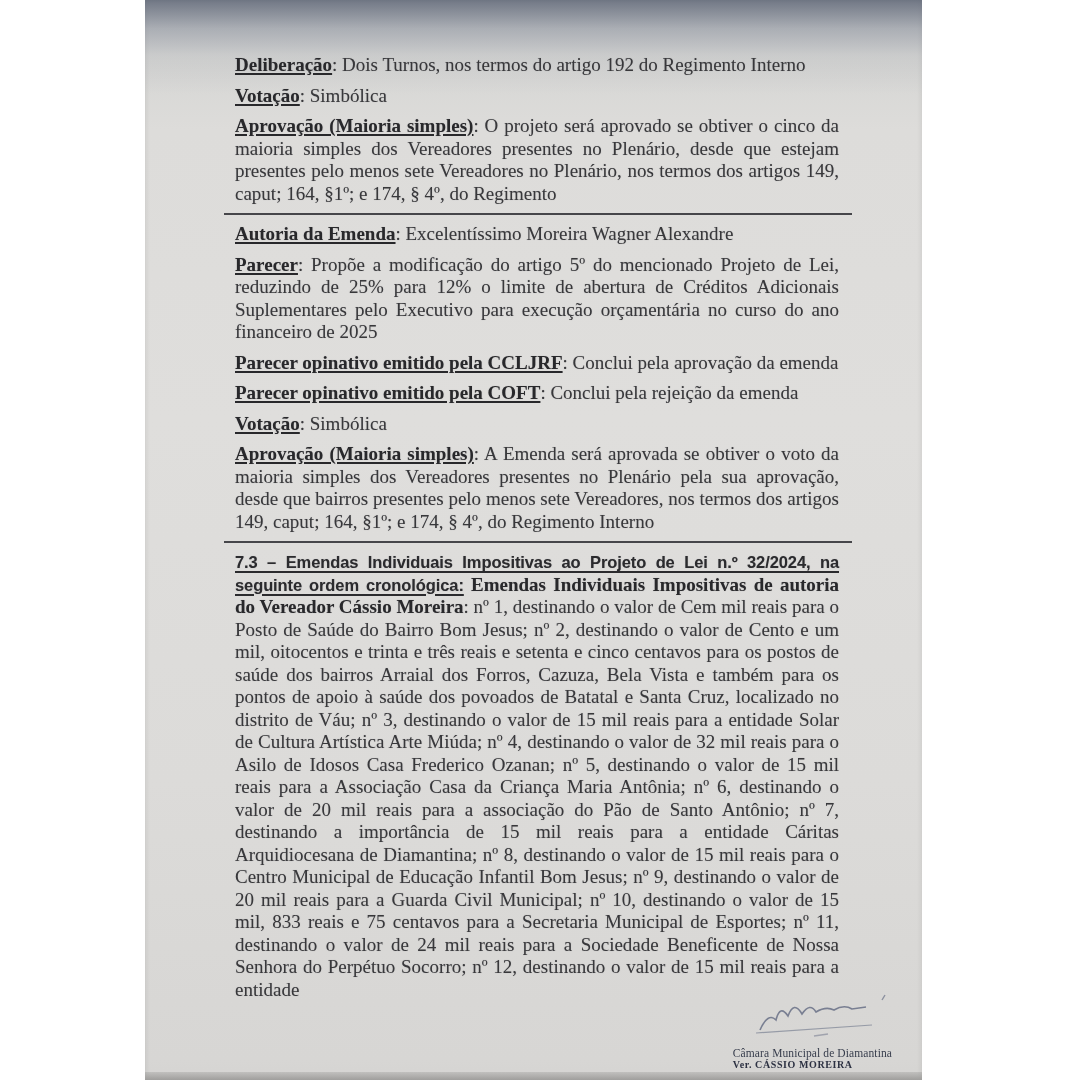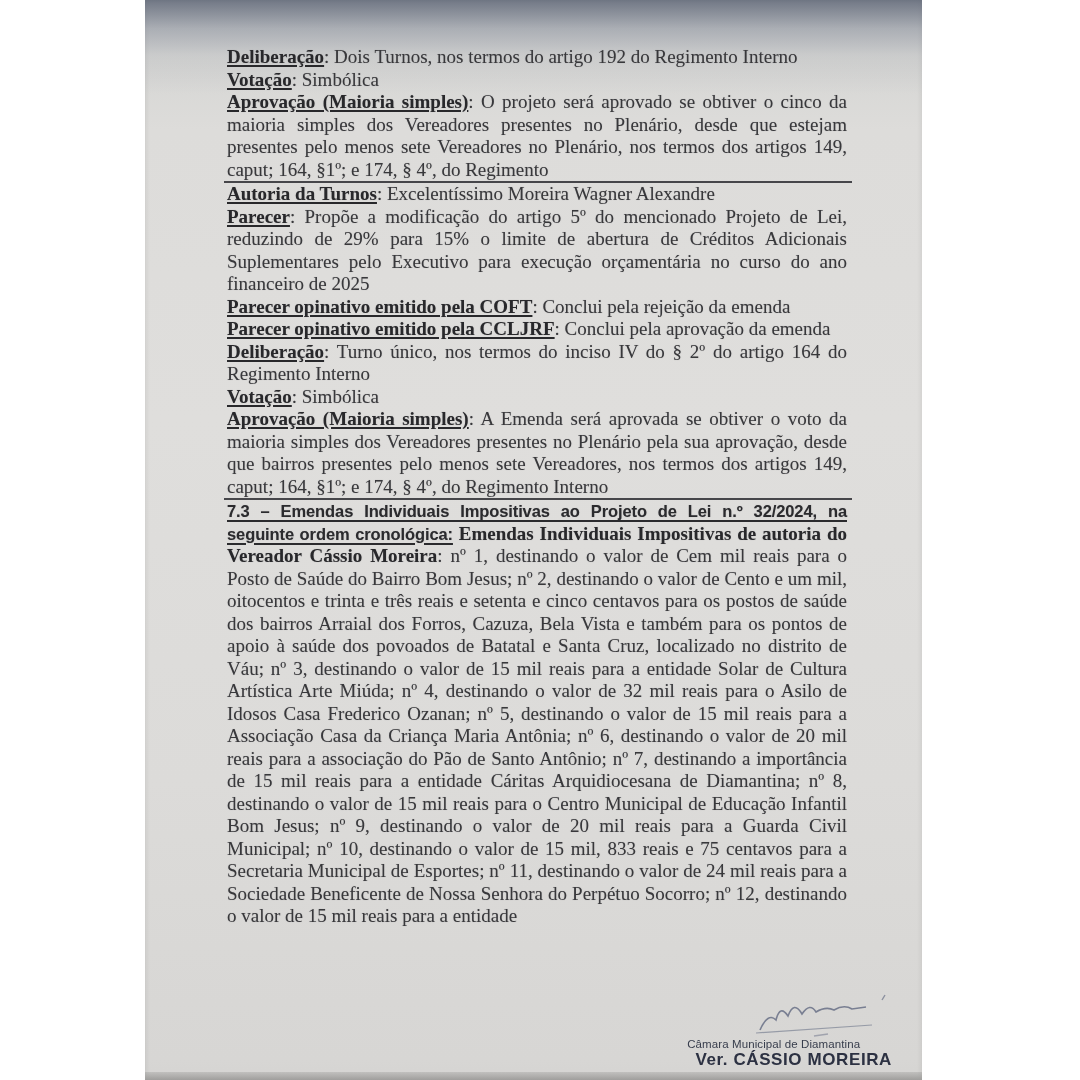--- a/index.html
+++ b/index.html
@@ -10,54 +10,53 @@
          background:linear-gradient(180deg,#c9cbcf 0px,#d6d6d4 60px,#dddcda 130px,#dfdedc 420px,#dcdbd9 780px,#d7d6d4 1060px,#d5d4d2 1080px);
          box-shadow:inset 2px 0 4px rgba(0,0,0,0.06), inset -2px 0 4px rgba(0,0,0,0.05);}
   .scan-shadow-top{position:absolute;left:0;top:0;width:100%;height:95px;
          background:linear-gradient(180deg,rgba(88,96,112,0.78) 0%,rgba(120,127,140,0.42) 30%,rgba(160,164,172,0.20) 58%,rgba(200,202,206,0.0) 100%);}
   .scan-edge-bottom{position:absolute;left:0;bottom:0;width:100%;height:8px;
          background:linear-gradient(180deg,rgba(130,130,128,0.25),#a09f9d);}
   
   .doc{position:absolute;left:82px;top:0;width:620px;padding-top:46px;
        font-size:19px;line-height:22.5px;color:#38383b;text-align:justify;
        text-shadow:0 0 1px rgba(90,90,95,0.35);}
-  .doc p{margin:0;}
+  .doc p{margin:8px;}
   .lbl{font-weight:bold;color:#28282b;text-decoration:underline;text-decoration-thickness:1.6px;text-underline-offset:2px;}
   .h-sans{font-family:"Liberation Sans", sans-serif;font-weight:bold;font-size:16.5px;
           letter-spacing:-0.1px;color:#2b2b2e;text-decoration:underline;
           text-decoration-thickness:1.6px;text-underline-offset:3px;}
   .b-serif{font-weight:bold;color:#28282b;}
   .rule{border-top:2.2px solid #46464a;height:0;margin:0 0 0 -3px;width:calc(100% + 8px);}
   
-  .sig-block{position:absolute;right:30px;bottom:10px;text-align:center;
-             font-family:Liberation Sans, sans-serif;color:#30364a;}
+  .sig-block{position:absolute;right:30px;bottom:10px;text-align:left;
+             font-family:Liberation Serif, serif;color:#30364a;}
   .sig-org{font-size:11.5px;letter-spacing:0.1px;color:#373d4c;}
-  .sig-name{font-size:17px;font-weight:bold;letter-spacing:0.6px;color:#2c3142;margin-left:40px;}
+  .sig-name{font-size:10px;font-weight:bold;letter-spacing:0.6px;color:#2c3142;}
   .sig-scribble{position:absolute;right:18px;bottom:40px;}
 </style>
 </head>
 <body>
 
 <div class="canvas">
   <div class="sheet">
     <div class="scan-shadow-top"></div>
 
     <div class="doc">
 
       <p><span class="lbl">Deliberação</span><span>: Dois Turnos, nos termos do artigo 192 do Regimento Interno</span></p>
       <p><span class="lbl">Votação</span><span>: Simbólica</span></p>
       <p><span class="lbl">Aprovação (Maioria simples)</span><span>: O projeto será aprovado se obtiver o cinco da maioria simples dos Vereadores presentes no Plenário, desde que estejam presentes pelo menos sete Vereadores no Plenário, nos termos dos artigos 149, caput; 164, §1º; e 174, § 4º, do Regimento</span></p>
 
       <div class="rule"></div>
 
-      <p><span class="lbl">Autoria da Turnos</span><span>: Excelentíssimo Moreira Wagner Alexandre</span></p>
-      <p><span class="lbl">Parecer</span><span>: Propõe a modificação do artigo 5º do mencionado Projeto de Lei, reduzindo de 29% para 15% o limite de abertura de Créditos Adicionais Suplementares pelo Executivo para execução orçamentária no curso do ano financeiro de 2025</span></p>
+      <p><span class="lbl">Autoria da Emenda</span><span>: Excelentíssimo Moreira Wagner Alexandre</span></p>
+      <p><span class="lbl">Parecer</span><span>: Propõe a modificação do artigo 5º do mencionado Projeto de Lei, reduzindo de 25% para 12% o limite de abertura de Créditos Adicionais Suplementares pelo Executivo para execução orçamentária no curso do ano financeiro de 2025</span></p>
+      <p><span class="lbl">Parecer opinativo emitido pela CCLJRF</span><span>: Conclui pela aprovação da emenda</span></p>
       <p><span class="lbl">Parecer opinativo emitido pela COFT</span><span>: Conclui pela rejeição da emenda</span></p>
-      <p><span class="lbl">Parecer opinativo emitido pela CCLJRF</span><span>: Conclui pela aprovação da emenda</span></p>
-      <p><span class="lbl">Deliberação</span><span>: Turno único, nos termos do inciso IV do § 2º do artigo 164 do Regimento Interno</span></p>
       <p><span class="lbl">Votação</span><span>: Simbólica</span></p>
       <p><span class="lbl">Aprovação (Maioria simples)</span><span>: A Emenda será aprovada se obtiver o voto da maioria simples dos Vereadores presentes no Plenário pela sua aprovação, desde que bairros presentes pelo menos sete Vereadores, nos termos dos artigos 149, caput; 164, §1º; e 174, § 4º, do Regimento Interno</span></p>
 
       <div class="rule"></div>
 
       <p><span class="h-sans">7.3 – Emendas Individuais Impositivas ao Projeto de Lei n.º 32/2024, na seguinte ordem cronológica:</span><span class="b-serif"> Emendas Individuais Impositivas de autoria do Vereador Cássio Moreira</span><span class="b-serif"></span><span>:  nº 1, destinando o valor de Cem mil reais para o Posto de Saúde do Bairro Bom Jesus; nº 2, destinando o valor de Cento e um mil, oitocentos e trinta e três reais e setenta e cinco centavos para os postos de saúde dos bairros Arraial dos Forros, Cazuza, Bela Vista e também para os pontos de apoio à saúde dos povoados de Batatal e Santa Cruz, localizado no distrito de Váu; nº 3, destinando o valor de 15 mil reais para a entidade Solar de Cultura Artística Arte Miúda; nº 4, destinando o valor de 32 mil reais para o Asilo de Idosos Casa Frederico Ozanan; nº 5, destinando o valor de 15 mil reais para a Associação Casa da Criança Maria Antônia; nº 6, destinando o valor de 20 mil reais para a associação do Pão de Santo Antônio; nº 7, destinando a importância de 15 mil reais para a entidade Cáritas Arquidiocesana de Diamantina; nº 8, destinando o valor de 15 mil reais para o Centro Municipal de Educação Infantil Bom Jesus; nº 9, destinando o valor de 20 mil reais para a Guarda Civil Municipal; nº 10, destinando o valor de 15 mil, 833 reais e 75 centavos para a Secretaria Municipal de Esportes; nº 11, destinando o valor de 24 mil reais para a Sociedade Beneficente de Nossa Senhora do Perpétuo Socorro; nº 12, destinando o valor de 15 mil reais para a entidade</span></p>
     </div>
 
     <svg class="sig-scribble" width="150" height="48" viewBox="0 0 150 48">
       <path d="M6 38 Q14 20 22 28 Q26 12 34 24 Q40 8 48 22 Q56 10 62 20 Q72 14 80 18 Q90 12 98 17 L112 15" fill="none" stroke="#697086" stroke-width="1.6" opacity="0.85"></path>

